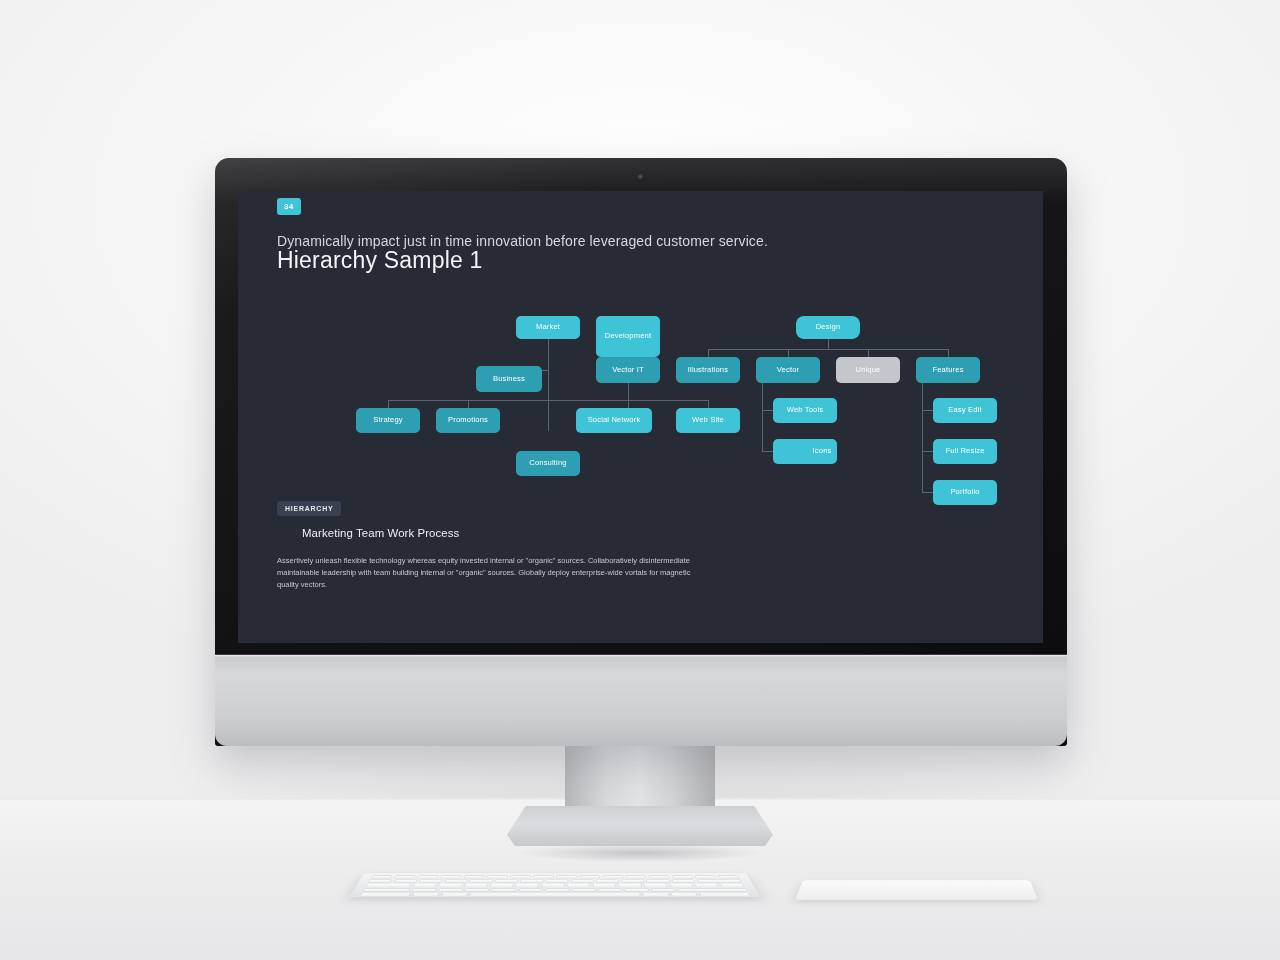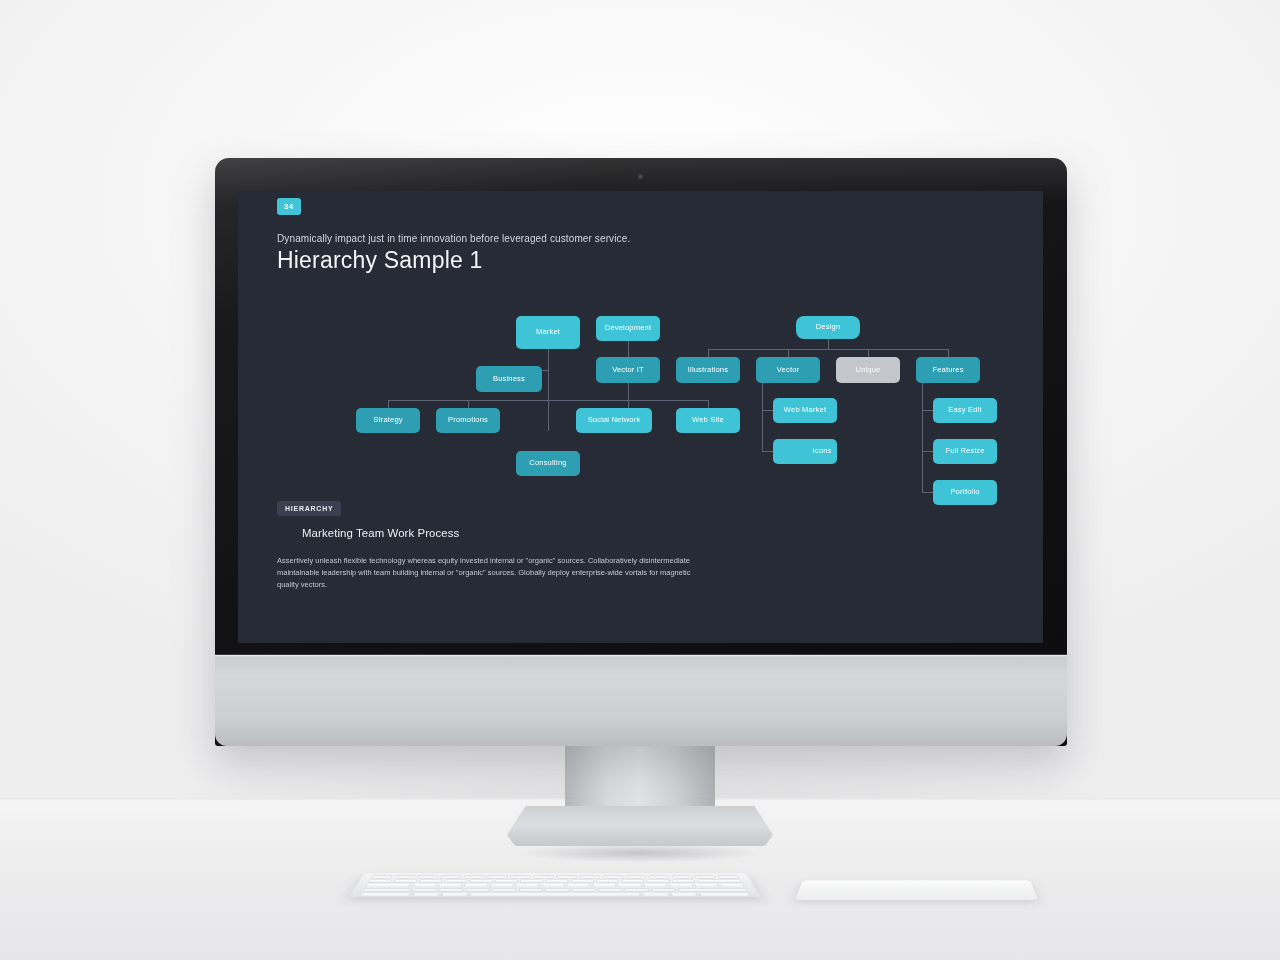--- a/index.html
+++ b/index.html
@@ -96,21 +96,21 @@
   #page-badge {
     position: absolute; left: 39px; top: 7px;
     background: #41c4d8; color: #ffffff;
     font-size: 8px; font-weight: 700;
     padding: 4px 7px; border-radius: 3px;
     letter-spacing: .3px;
   }
 
   #eyebrow {
     top: 42px;
-    color: #d3d7de; font-size: 10px; letter-spacing: .12px;
+    color: #d3d7de; font-size: 14px; letter-spacing: .12px;
   }
   #slide-title {
     top: 56px;
     color: #f2f4f7; font-size: 23px; font-weight: 400; letter-spacing: .2px;
   }
 
   
   #chart { position: absolute; left: 0; top: 125px; width: 805px; height: 175px; }
   .node {
     position: absolute;
@@ -216,24 +216,24 @@
           <div class="conn v" style="left: 550px; top: 33px; height: 8px;"></div>
           <div class="conn v" style="left: 630px; top: 33px; height: 8px;"></div>
           <div class="conn v" style="left: 710px; top: 33px; height: 8px;"></div>
           <div class="conn v" style="left: 524px; top: 67px; height: 69px;"></div>
           <div class="conn h" style="left: 524px; top: 94px; width: 11px;"></div>
           <div class="conn h" style="left: 524px; top: 135px; width: 11px;"></div>
           <div class="conn v" style="left: 684px; top: 67px; height: 110px;"></div>
           <div class="conn h" style="left: 684px; top: 94px; width: 11px;"></div>
           <div class="conn h" style="left: 684px; top: 135px; width: 11px;"></div>
           <div class="conn h" style="left: 684px; top: 176px; width: 11px;"></div>
-          <div class="node bright" style="left: 278px; top: 0px; width: 64px; height: 33px;">
+          <div class="node bright" style="left: 278px; top: 0px; width: 64px; height: 23px;">
             <span>Market</span>
           </div>
-          <div class="node bright" style="left: 358px; top: 0px; width: 64px; height: 25px;">
+          <div class="node bright" style="left: 358px; top: 0px; width: 64px; height: 41px;">
             <span>Development</span>
           </div>
           <div class="node bright" style="left: 558px; top: 0px; width: 64px; height: 23px; border-radius: 8px;">
             <span>Design</span>
           </div>
           <div class="node teal" style="left: 238px; top: 41px; width: 66px; height: 26px; margin-top: 9px;">
             <span>Business</span>
           </div>
           <div class="node teal" style="left: 358px; top: 41px; width: 64px; height: 26px;">
             <span>Vector IT</span>
@@ -259,21 +259,21 @@
           <div class="node teal" style="left: 278px; top: 92px; width: 64px; height: 25px; margin-top: 43px;">
             <span>Consulting</span>
           </div>
           <div class="node bright" style="left: 338px; top: 92px; width: 76px; height: 25px;">
             <span>Social Network</span>
           </div>
           <div class="node bright" style="left: 438px; top: 92px; width: 64px; height: 25px;">
             <span>Web Site</span>
           </div>
           <div class="node bright" style="left: 535px; top: 82px; width: 64px; height: 25px;">
-            <span>Web Market</span>
+            <span>Web Tools</span>
           </div>
           <div class="node bright" style="left: 535px; top: 123px; width: 64px; height: 25px; padding-left: 34px;">
             <span>Icons</span>
           </div>
           <div class="node bright" style="left: 695px; top: 82px; width: 64px; height: 25px;">
             <span>Easy Edit</span>
           </div>
           <div class="node bright" style="left: 695px; top: 123px; width: 64px; height: 25px;">
             <span>Full Resize</span>
           </div>

